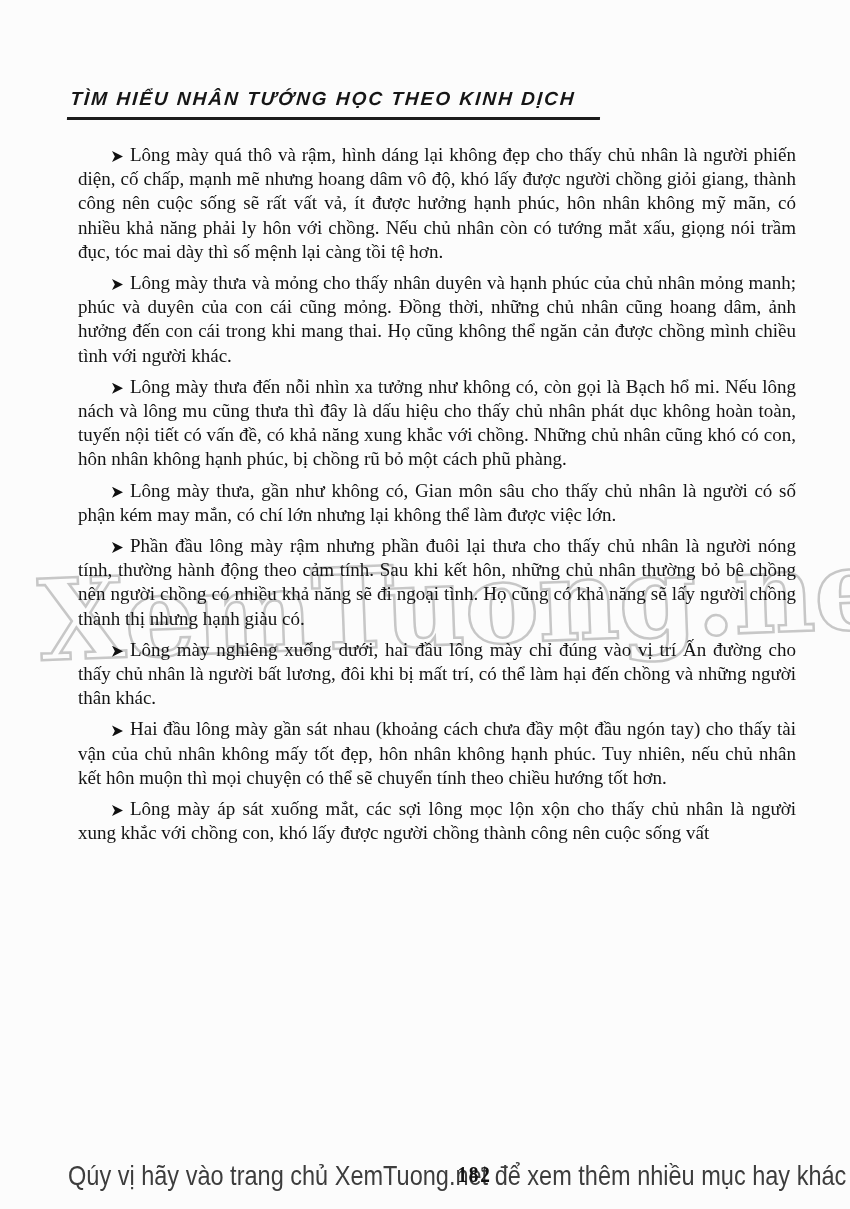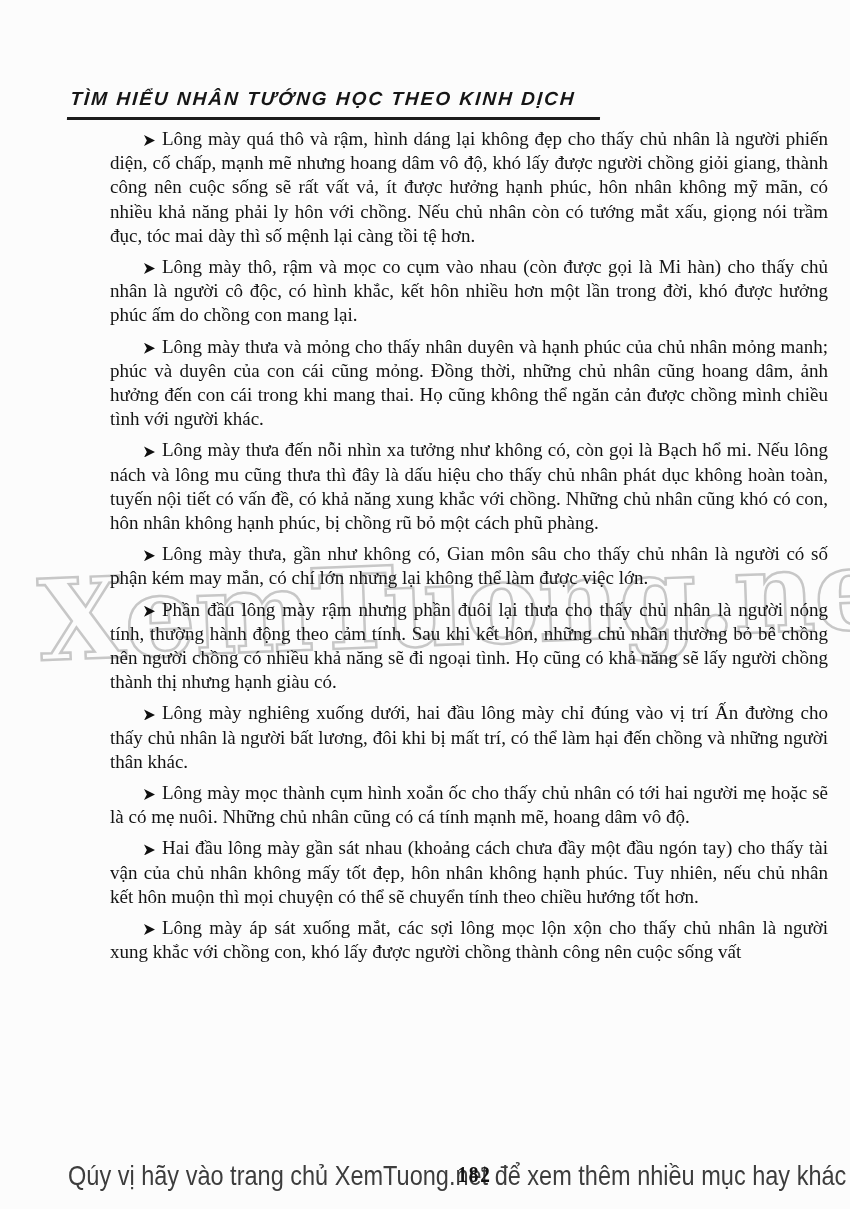--- a/index.html
+++ b/index.html
@@ -36,24 +36,23 @@
     font-size:112px;
     letter-spacing:-1px;
     color:transparent;
     -webkit-text-stroke:2.5px #c7c7c7;
     transform:rotate(-2.2deg);
     white-space:nowrap;
     user-select:none;
   }
 
   .content {
-    position:absolute; left:78px; top:127px;
+    position:absolute; left:78px; top:143px;
     width:718px;
     z-index:2;
-    margin-left:32px;
   }
   .content p {
     font-size:19px;
     line-height:24.2px;
     color:#141414;
     text-align:justify;
     text-indent:34px;
     margin-bottom:7px;
   }
   .bullet {
@@ -91,27 +90,25 @@
 <body>
 
 <div class="page">
 
   <div class="running-head">TÌM HIỂU NHÂN TƯỚNG HỌC THEO KINH DỊCH</div>
 
   <div class="watermark">XemTuong.net</div>
 
   <div class="content">
       <p><span class="bullet"></span><span>Lông mày quá thô và rậm, hình dáng lại không đẹp cho thấy chủ nhân là người phiến diện, cố chấp, mạnh mẽ nhưng hoang dâm vô độ, khó lấy được người chồng giỏi giang, thành công nên cuộc sống sẽ rất vất vả, ít được hưởng hạnh phúc, hôn nhân không mỹ mãn, có nhiều khả năng phải ly hôn với chồng. Nếu chủ nhân còn có tướng mắt xấu, giọng nói trầm đục, tóc mai dày thì số mệnh lại càng tồi tệ hơn.</span></p>
-      <p><span class="bullet"></span><span>Lông mày thô, rậm và mọc co cụm vào nhau (còn được gọi là Mi hàn) cho thấy chủ nhân là người cô độc, có hình khắc, kết hôn nhiều hơn một lần trong đời, khó được hưởng phúc ấm do chồng con mang lại.</span></p>
       <p><span class="bullet"></span><span>Lông mày thưa và mỏng cho thấy nhân duyên và hạnh phúc của chủ nhân mỏng manh; phúc và duyên của con cái cũng mỏng. Đồng thời, những chủ nhân cũng hoang dâm, ảnh hưởng đến con cái trong khi mang thai. Họ cũng không thể ngăn cản được chồng mình chiều tình với người khác.</span></p>
       <p><span class="bullet"></span><span>Lông mày thưa đến nỗi nhìn xa tưởng như không có, còn gọi là Bạch hổ mi. Nếu lông nách và lông mu cũng thưa thì đây là dấu hiệu cho thấy chủ nhân phát dục không hoàn toàn, tuyến nội tiết có vấn đề, có khả năng xung khắc với chồng. Những chủ nhân cũng khó có con, hôn nhân không hạnh phúc, bị chồng rũ bỏ một cách phũ phàng.</span></p>
       <p><span class="bullet"></span><span>Lông mày thưa, gần như không có, Gian môn sâu cho thấy chủ nhân là người có số phận kém may mắn, có chí lớn nhưng lại không thể làm được việc lớn.</span></p>
       <p><span class="bullet"></span><span>Phần đầu lông mày rậm nhưng phần đuôi lại thưa cho thấy chủ nhân là người nóng tính, thường hành động theo cảm tính. Sau khi kết hôn, những chủ nhân thường bỏ bê chồng nên người chồng có nhiều khả năng sẽ đi ngoại tình. Họ cũng có khả năng sẽ lấy người chồng thành thị nhưng hạnh giàu có.</span></p>
       <p><span class="bullet"></span><span>Lông mày nghiêng xuống dưới, hai đầu lông mày chỉ đúng vào vị trí Ấn đường cho thấy chủ nhân là người bất lương, đôi khi bị mất trí, có thể làm hại đến chồng và những người thân khác.</span></p>
-      <p><span class="bullet"></span><span>Lông mày mọc thành cụm hình xoắn ốc cho thấy chủ nhân có tới hai người mẹ hoặc sẽ là có mẹ nuôi. Những chủ nhân cũng có cá tính mạnh mẽ, hoang dâm vô độ.</span></p>
       <p><span class="bullet"></span><span>Hai đầu lông mày gần sát nhau (khoảng cách chưa đầy một đầu ngón tay) cho thấy tài vận của chủ nhân không mấy tốt đẹp, hôn nhân không hạnh phúc. Tuy nhiên, nếu chủ nhân kết hôn muộn thì mọi chuyện có thể sẽ chuyển tính theo chiều hướng tốt hơn.</span></p>
       <p><span class="bullet"></span><span>Lông mày áp sát xuống mắt, các sợi lông mọc lộn xộn cho thấy chủ nhân là người xung khắc với chồng con, khó lấy được người chồng thành công nên cuộc sống vất</span></p>
     </div>
 
   <div class="footer">
     <span>Qúy vị hãy vào trang chủ </span><span class="brand"><span>XemTuong.net</span><span class="pagenum">182</span></span><span> để xem thêm nhiều mục hay khác</span>
   </div>
 
 </div>
 

